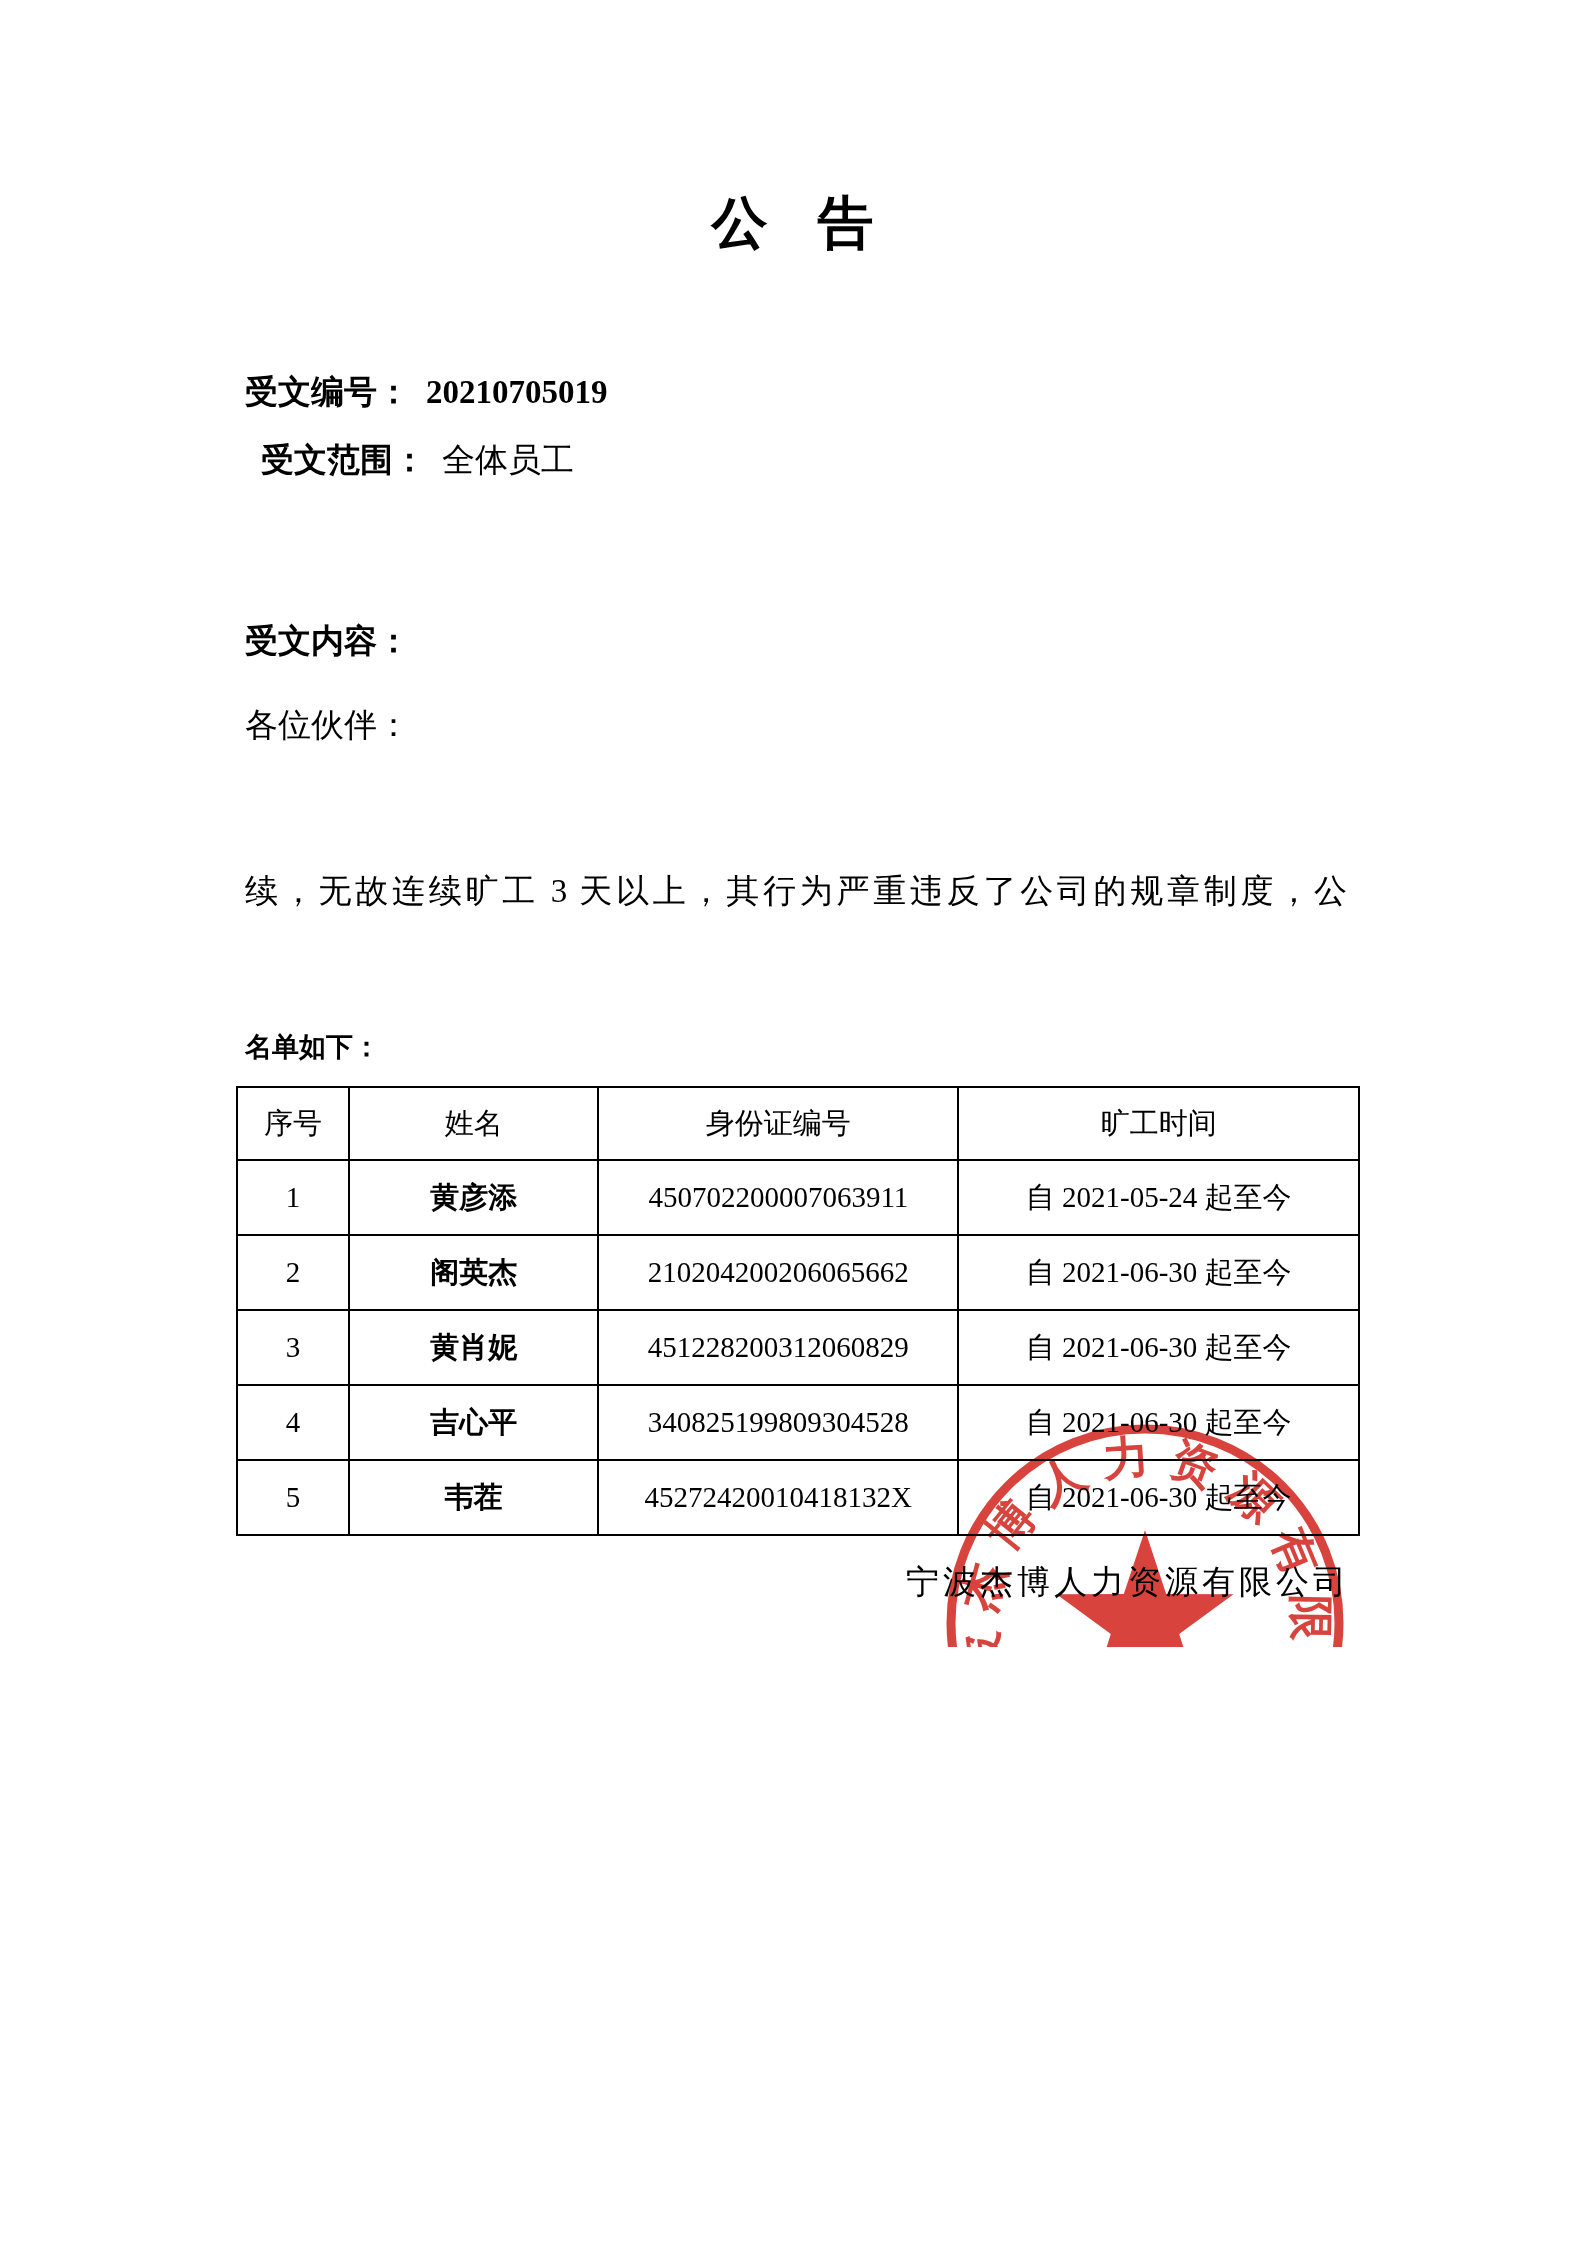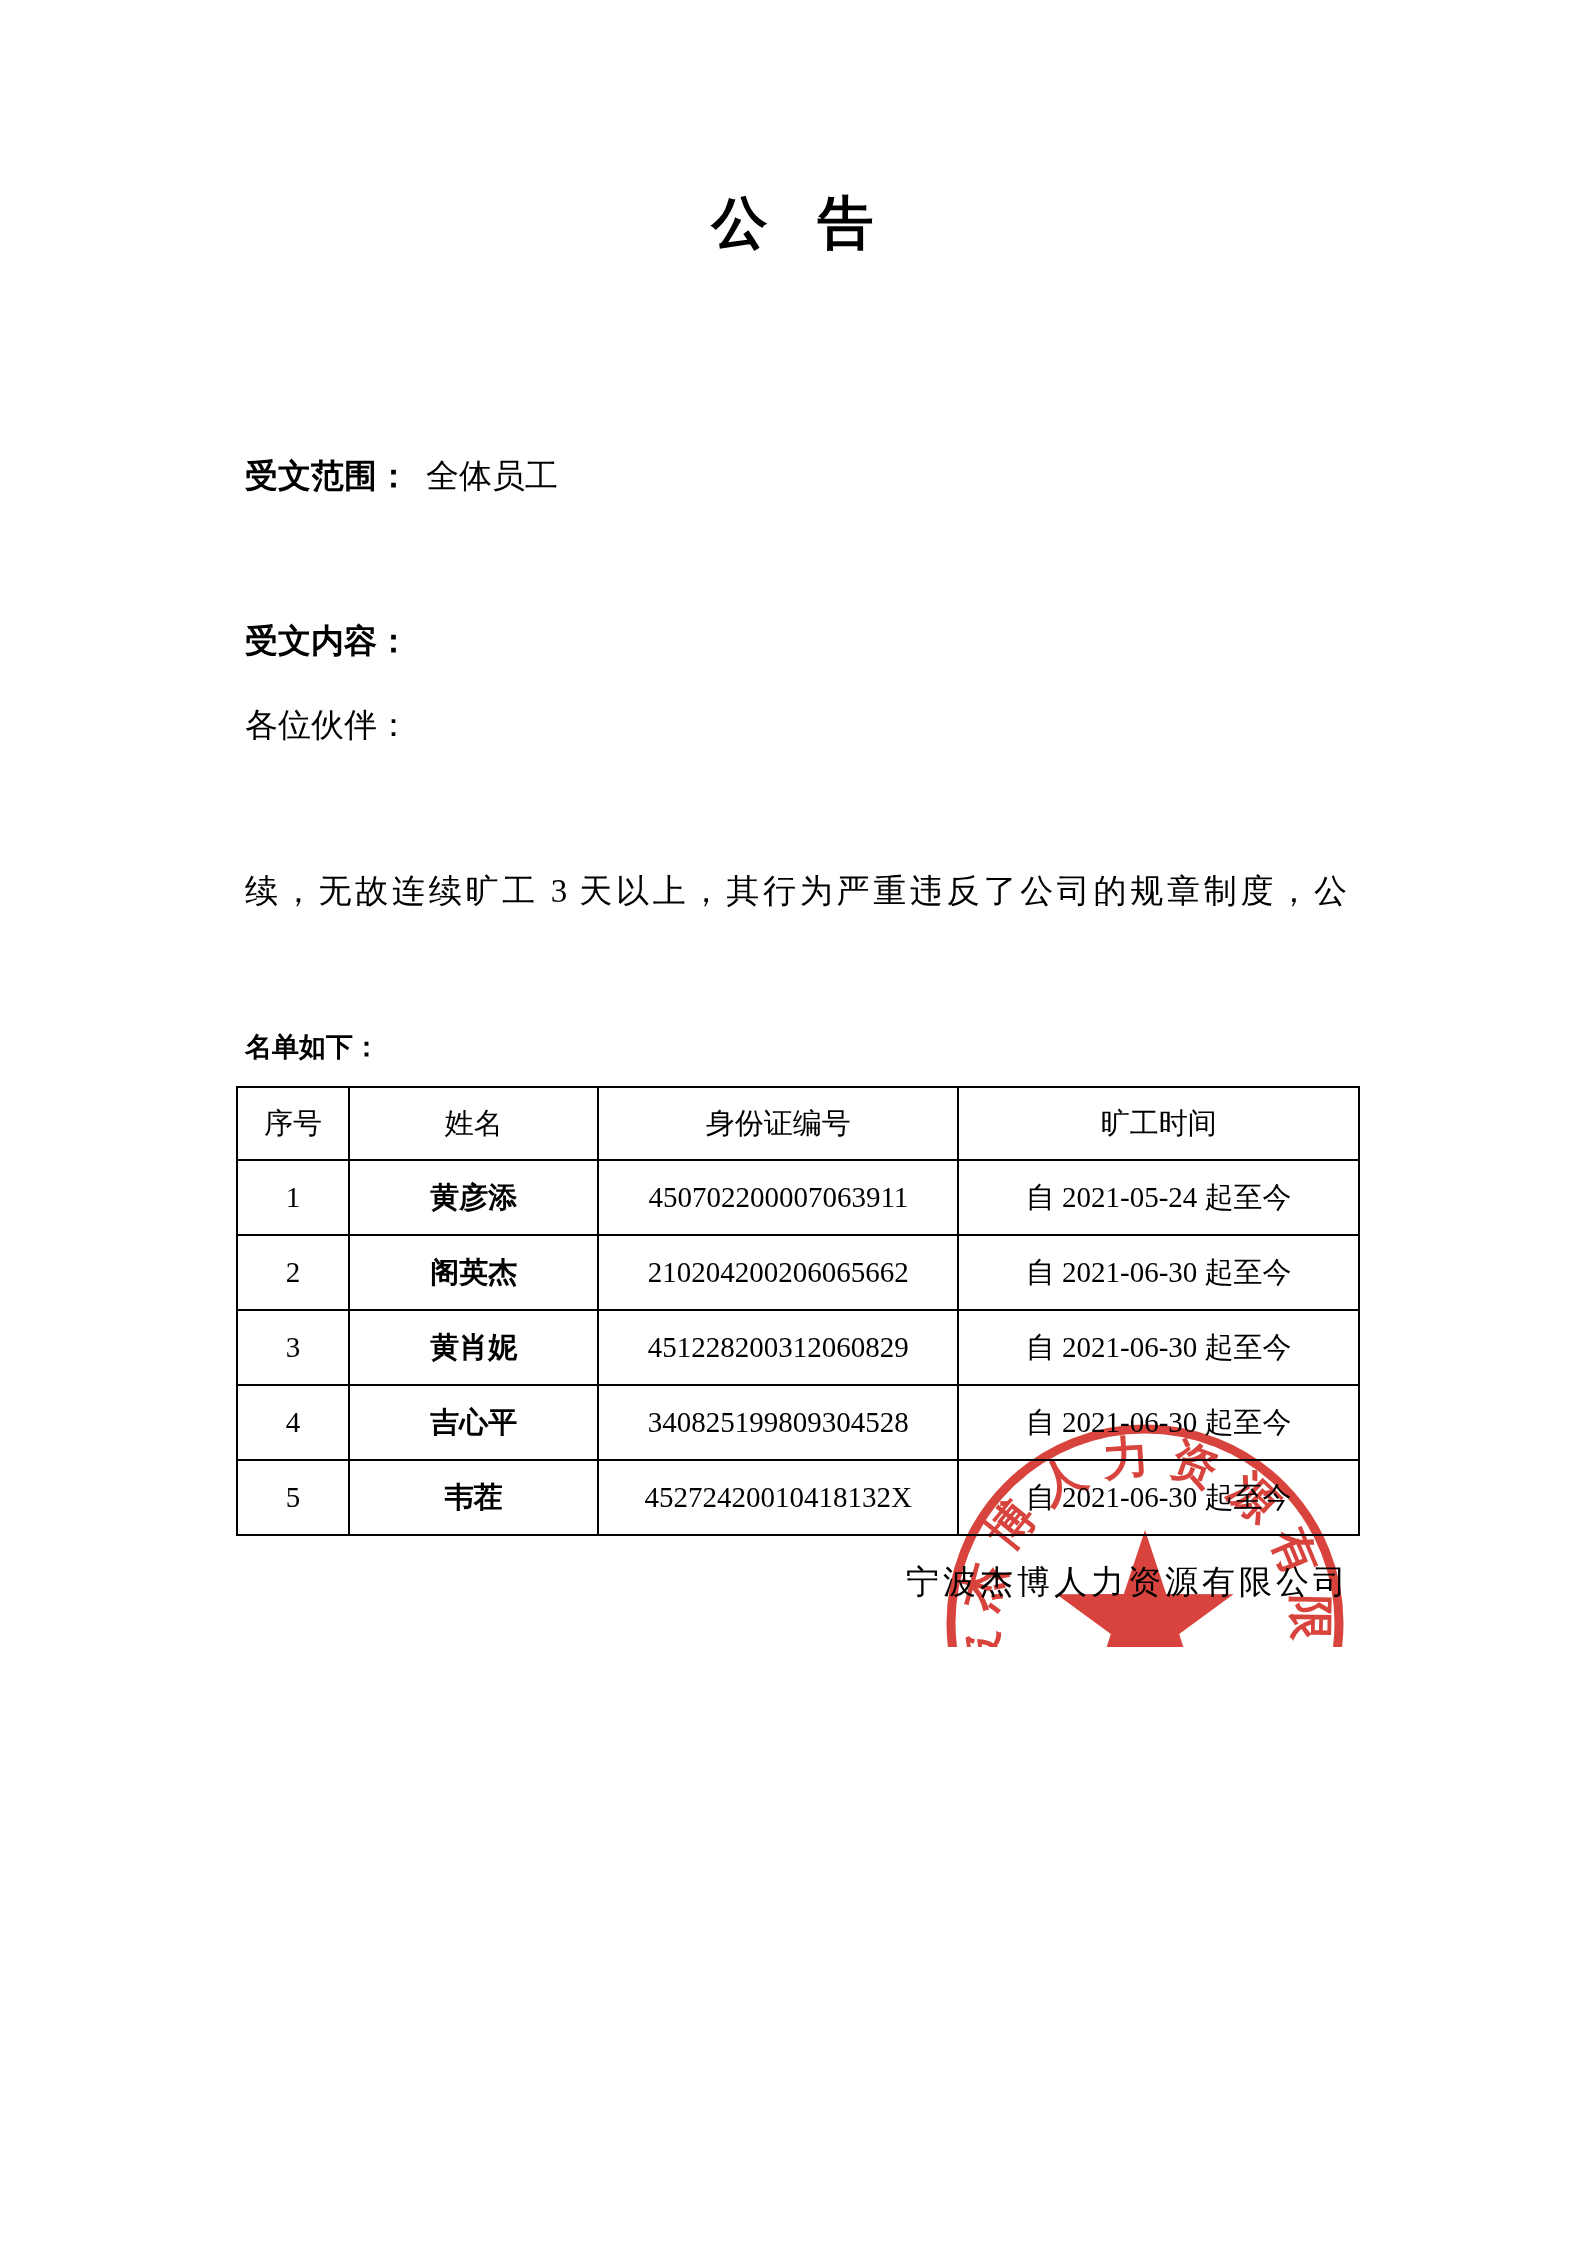--- a/index.html
+++ b/index.html
@@ -8,21 +8,21 @@
     font-family:"Liberation Serif","DejaVu Serif",serif;color:#000;overflow:hidden;
   }
   .title{
     position:absolute;top:186px;left:0;width:100%;text-align:center;
     font-size:56px;font-weight:700;word-spacing:32px;letter-spacing:2px;
   }
   .field{position:absolute;left:245px;font-size:33px;white-space:nowrap;line-height:40px;}
   .field .lbl{font-weight:700;}
   .field .val{margin-left:16px;}
   .field .val.bold{font-weight:700;}
-  .f0{top:372px;} .f1{top:456px;} .f2{top:539px;} .f3{top:621px;}
+  .f0{top:372px;} .f1{top:440px;margin-left:16px;} .f2{top:539px;} .f3{top:621px;}
   .salutation{position:absolute;left:245px;top:705px;font-size:33px;line-height:40px;}
   .bodyline{
     position:absolute;left:245px;width:1102px;font-size:33px;line-height:42px;
     box-sizing:border-box;
   }
   .just{text-align:justify;text-align-last:justify;}
   .b0{top:787px;padding-left:124px;}
   .b1{top:870px;}
   .b2{top:953px;}
   .list-intro{position:absolute;left:245px;top:1029px;font-size:27px;font-weight:700;}
@@ -56,20 +56,23 @@
     font-weight:700;font-size:20px;letter-spacing:2.5px;
   }
 </style>
 </head>
 <body>
 
 <div class="page">
 
   <div class="title">公 告</div>
 
+  <div class="field f0">
+    <span class="lbl">受文编号：</span><span class="val bold">20210705019</span>
+  </div>
   <div class="field f1">
     <span class="lbl">受文范围：</span><span class="val">全体员工</span>
   </div>
   <div class="field f3">
     <span class="lbl">受文内容：</span><span class="val"></span>
   </div>
 
   <div class="salutation">各位伙伴：</div>
 
   <div class="bodyline just b1">续，无故连续旷工 3 天以上，其行为严重违反了公司的规章制度，公</div>

